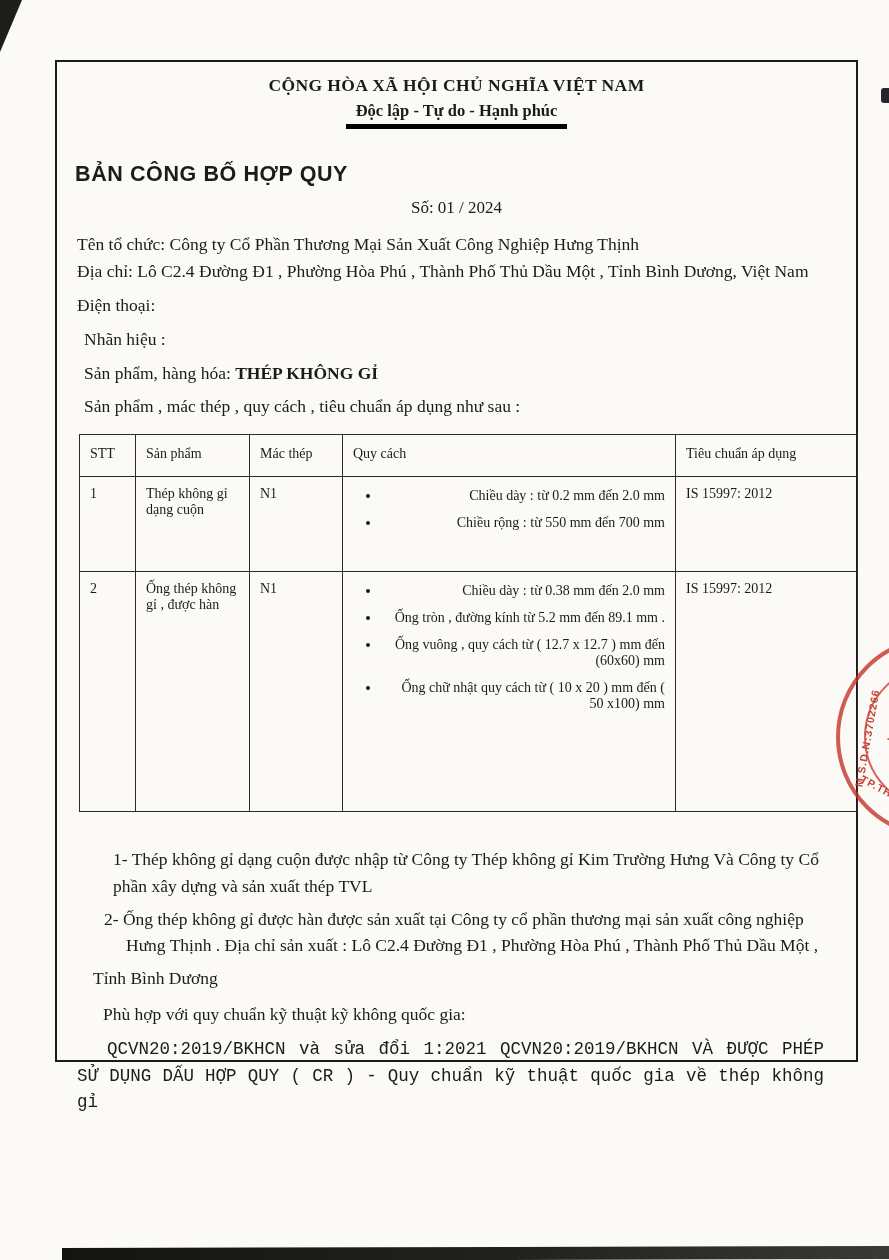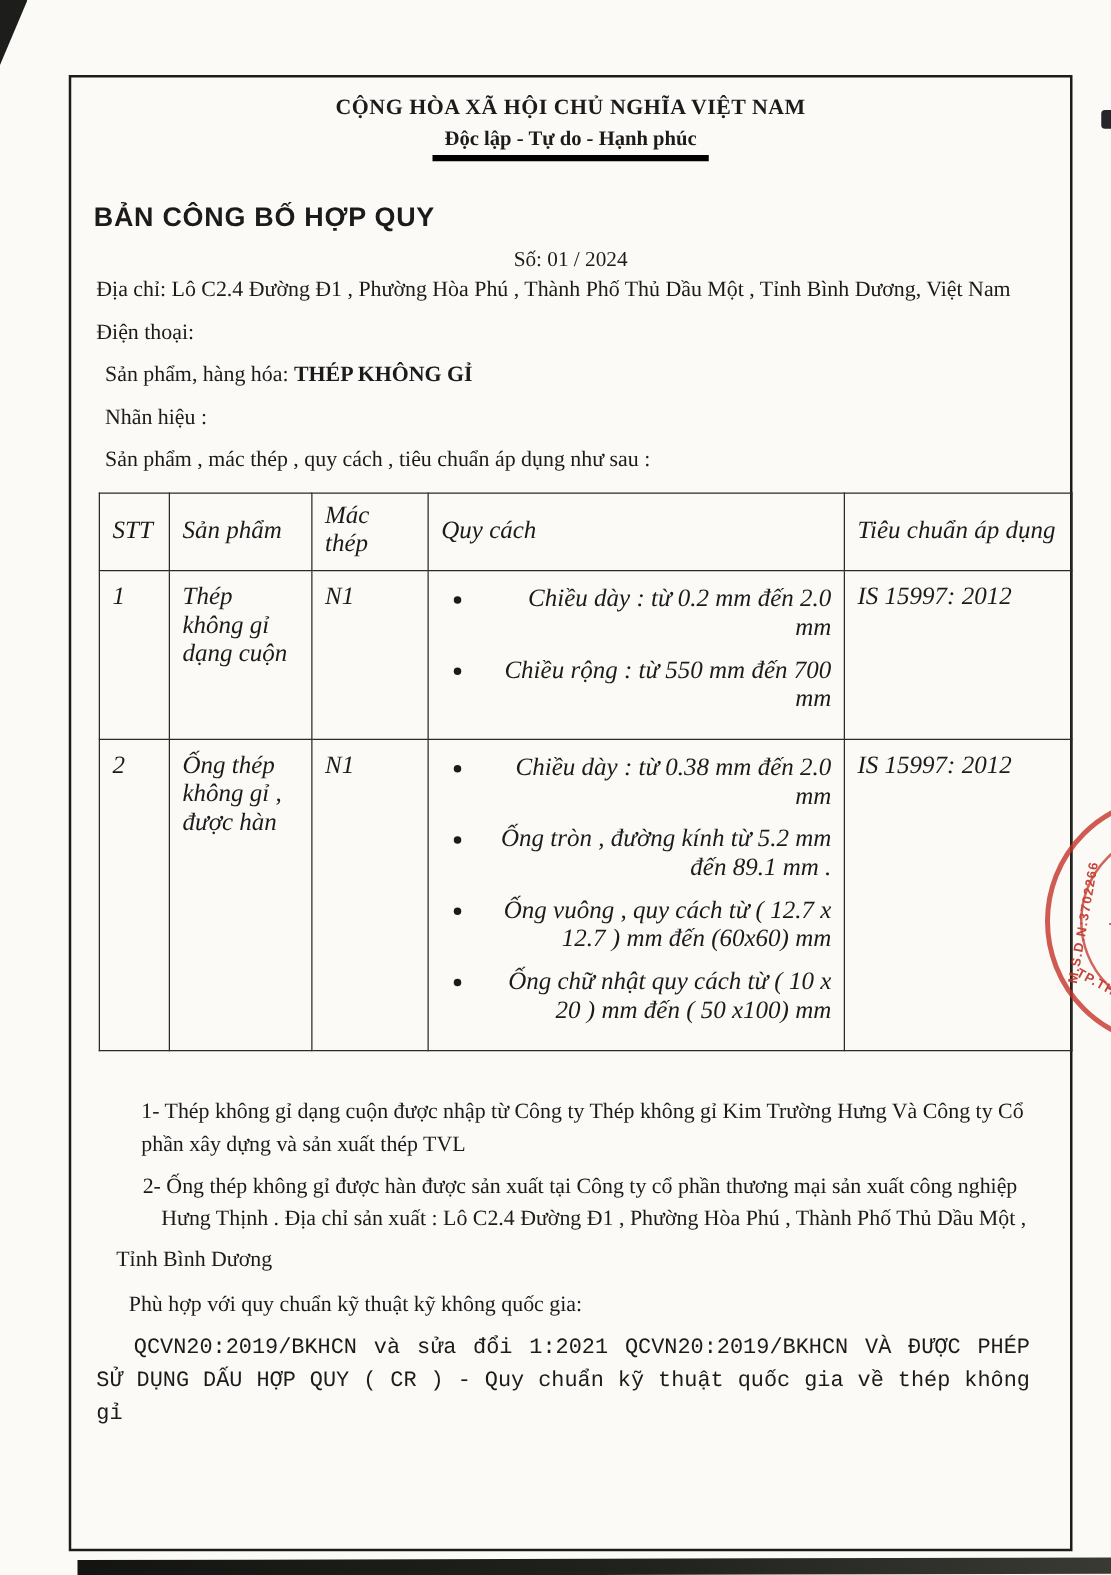--- a/index.html
+++ b/index.html
@@ -7,21 +7,21 @@
   body {
     position: relative;
     background: #fbfaf7;
     font-family: "Liberation Serif", serif;
     color: #1b1b1b;
     overflow: hidden;
   }
   .frame {
     position: absolute;
     left: 55px; top: 60px;
-    width: 803px; height: 1181px;
+    width: 803px; height: 1002px;
     border: 2px solid #1c1c1a;
     padding: 13px 18px 0 18px;
     background: transparent;
   }
   
   .nat-title {
     text-align: center;
     font-weight: bold;
     font-size: 17.5px;
     letter-spacing: 0.4px;
@@ -57,43 +57,42 @@
   .info.first { margin-top: 14px; }
   .info.tight { margin-top: 1px; }
   .indent1 { padding-left: 9px; }
   .info strong { font-weight: bold; }
   
   table.spec {
     border-collapse: collapse;
     margin: 14px 15px 0 4px;
     width: 778px;
     table-layout: fixed;
-    font-size: 20px;
-    font-style: italic;
+    font-size: 14px;
   }
   table.spec th, table.spec td {
     border: 1.5px solid #2b2b29;
     vertical-align: top;
     padding: 9px 10px;
     text-align: left;
     font-weight: normal;
   }
   table.spec th { height: 42px; vertical-align: middle; padding-top: 6px; }
   th.c-stt, td.c-stt { text-align: center; }
   td.c-mac { text-align: center; }
   tr.r1 td { height: 95px; }
   tr.r2 td { height: 240px; }
   td.c-sp { text-align: justify; }
   td.c-qc ul { margin: 2px 0 0 0; padding-left: 28px; }
   td.c-qc li { margin-bottom: 11px; padding-left: 8px; text-align: right; }
   
   .notes { margin-top: 34px; font-size: 17.5px; line-height: 1.52; padding-right: 14px; }
   .note { margin-bottom: 6px; }
   .n1 { margin-left: 38px; }
-  .n2 { margin-left: 29px; padding-left: 22px; text-indent: -22px; text-align: center; }
+  .n2 { margin-left: 29px; padding-left: 22px; text-indent: -22px; }
   .n3 { margin-left: 18px; }
   .n4 { margin-left: 28px; margin-top: 10px; }
   .n5 { margin-left: 2px; margin-top: 8px; text-indent: 30px; text-align: justify; font-family: Liberation Mono, monospace; }
   
   .stamp {
     position: absolute;
     left: 836px; top: 636px;
     width: 202px; height: 202px;
     border: 4px solid rgba(195,48,36,0.85);
     border-radius: 50%;
@@ -163,24 +162,25 @@
 <div class="frame">
 
   <div class="nat-title">CỘNG HÒA XÃ HỘI CHỦ NGHĨA VIỆT NAM</div>
   <div class="motto-wrap">
     <span class="motto">Độc lập - Tự do - Hạnh phúc</span>
   </div>
 
   <div class="doc-title">BẢN CÔNG BỐ HỢP QUY</div>
   <div class="doc-number">Số: 01 / 2024</div>
 
+  <p class="info first">Tên tổ chức: Công ty Cổ Phần Thương Mại Sản Xuất Công Nghiệp Hưng Thịnh</p>
   <p class="info tight">Địa chỉ: Lô C2.4 Đường Đ1 , Phường Hòa Phú , Thành Phố Thủ Dầu Một , Tỉnh Bình Dương, Việt Nam</p>
   <p class="info">Điện thoại:</p>
+  <p class="info indent1">Nhãn hiệu :</p>
   <p class="info indent1"><span>Sản phẩm, hàng hóa: </span><strong>THÉP KHÔNG GỈ</strong></p>
-  <p class="info indent1">Nhãn hiệu :</p>
   <p class="info indent1">Sản phẩm , mác thép , quy cách , tiêu chuẩn áp dụng như sau :</p>
 
   <table class="spec">
     <colgroup>
       <col style="width:56px">
         <col style="width:114px">
         <col style="width:93px">
         <col style="width:333px">
         <col style="width:182px">
     </colgroup>

